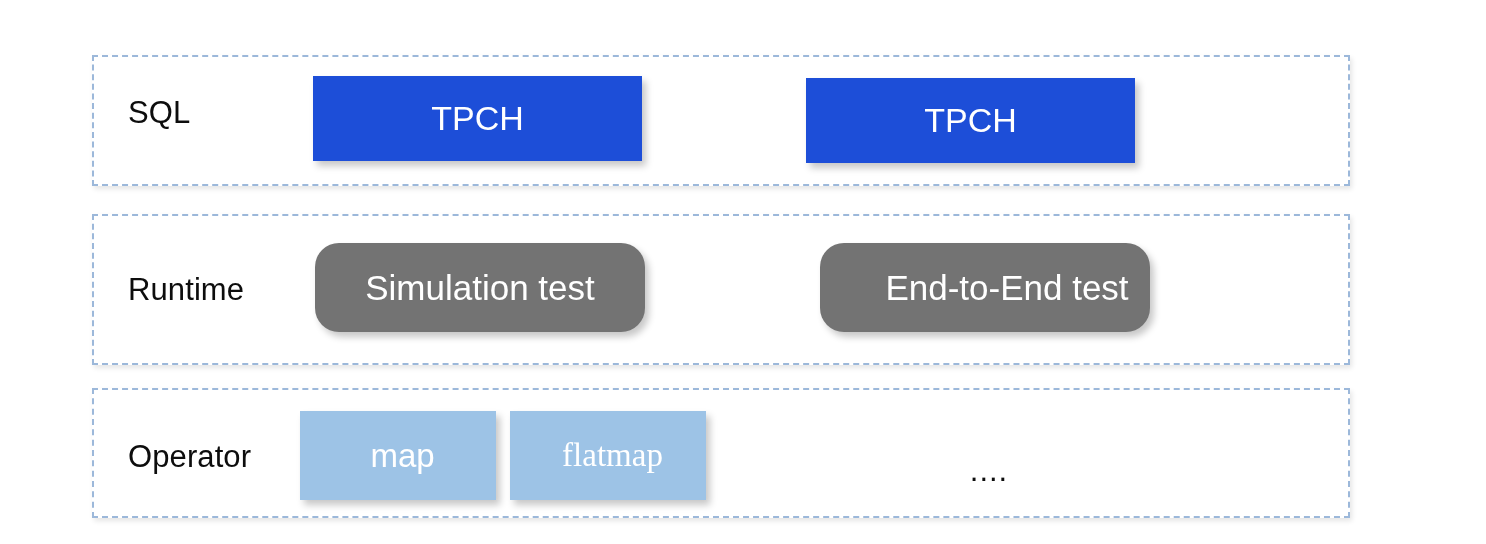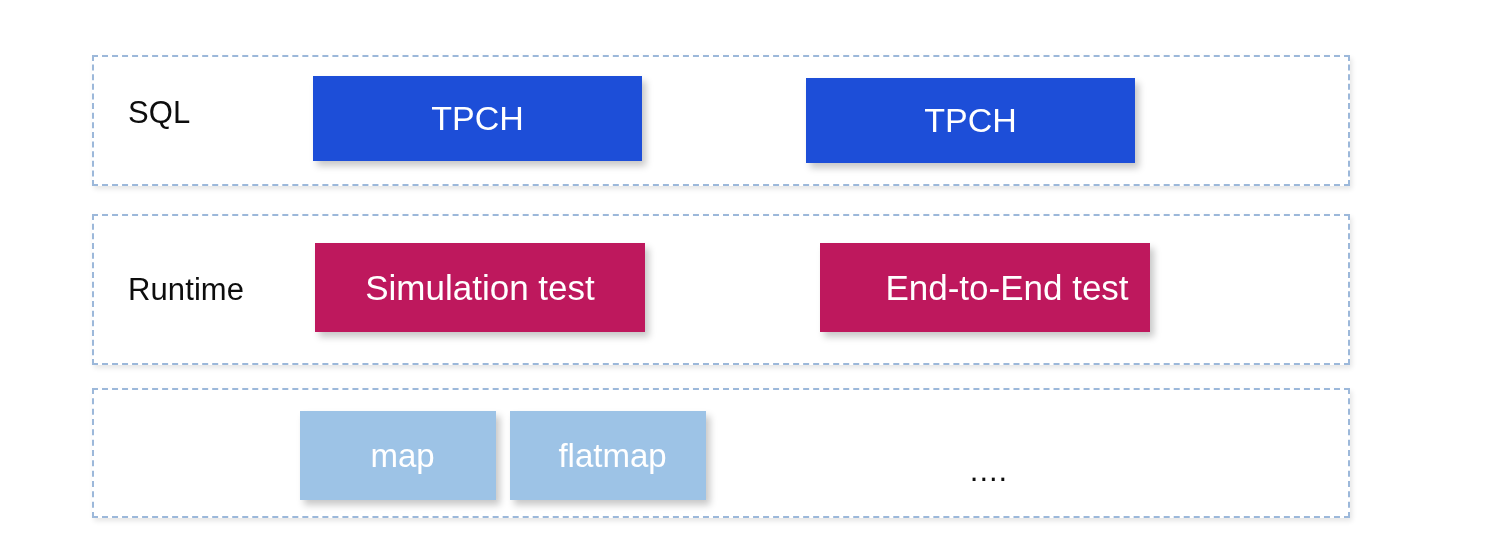--- a/index.html
+++ b/index.html
@@ -49,34 +49,34 @@
     position: absolute;
     box-sizing: border-box;
     display: flex;
     align-items: center;
     justify-content: center;
     color: #ffffff;
     white-space: nowrap;
     box-shadow: 4px 5px 7px rgba(0,0,0,0.22);
   }
   .node.dark   { background: #1d4ed8; }
-  .node.medium { background: #be185d; }
+  .node.medium { background: #737373; border-radius: 24px; }
   .node.light  { background: #9DC3E6; padding-left: 9px; }
 
   
   #node-tpch  { left: 313px; top: 76px;  width: 329px; height: 85px; font-size: 34px; }
   #node-tpcds { left: 806px; top: 78px;  width: 329px; height: 85px; font-size: 34px; }
 
   
   #node-simulation-test { left: 315px; top: 243px; width: 330px; height: 89px; font-size: 35px; }
   #node-end-to-end-test { left: 820px; top: 243px; width: 330px; height: 89px; font-size: 35px; padding-left: 44px; }
 
   
   #node-map     { left: 300px;  top: 411px; width: 196px; height: 89px; font-size: 33px; }
-  #node-flatmap { left: 510px;  top: 411px; width: 196px; height: 89px; font-size: 33px; }
+  #node-flatmap { left: 510px;  top: 411px; width: 196px; height: 89px; font-size: 33px; font-family: Liberation Serif, serif; }
   #node-source  { left: 721px;  top: 411px; width: 197px; height: 89px; font-size: 33px; }
   #node-window  { left: 1041px; top: 411px; width: 200px; height: 89px; font-size: 33px; }
 
   
   #operator-ellipsis {
     position: absolute;
     left: 954px;
     top: 455px;
     width: 70px;
     color: #0d0d0d;
@@ -95,17 +95,18 @@
   <div class="tier-label" id="label-sql">SQL</div>
   <div class="node dark" id="node-tpch">TPCH</div>
   <div class="node dark" id="node-tpcds">TPCH</div>
 
   <div class="tier" id="tier-runtime"></div>
   <div class="tier-label" id="label-runtime">Runtime</div>
   <div class="node medium" id="node-simulation-test">Simulation test</div>
   <div class="node medium" id="node-end-to-end-test">End-to-End test</div>
 
   <div class="tier" id="tier-operator"></div>
+  <div class="tier-label" id="label-operator">Operator</div>
   <div class="node light" id="node-map">map</div>
   <div class="node light" id="node-flatmap">flatmap</div>
   <div id="operator-ellipsis">....</div>
 
 </div>
 
 </body></html>

